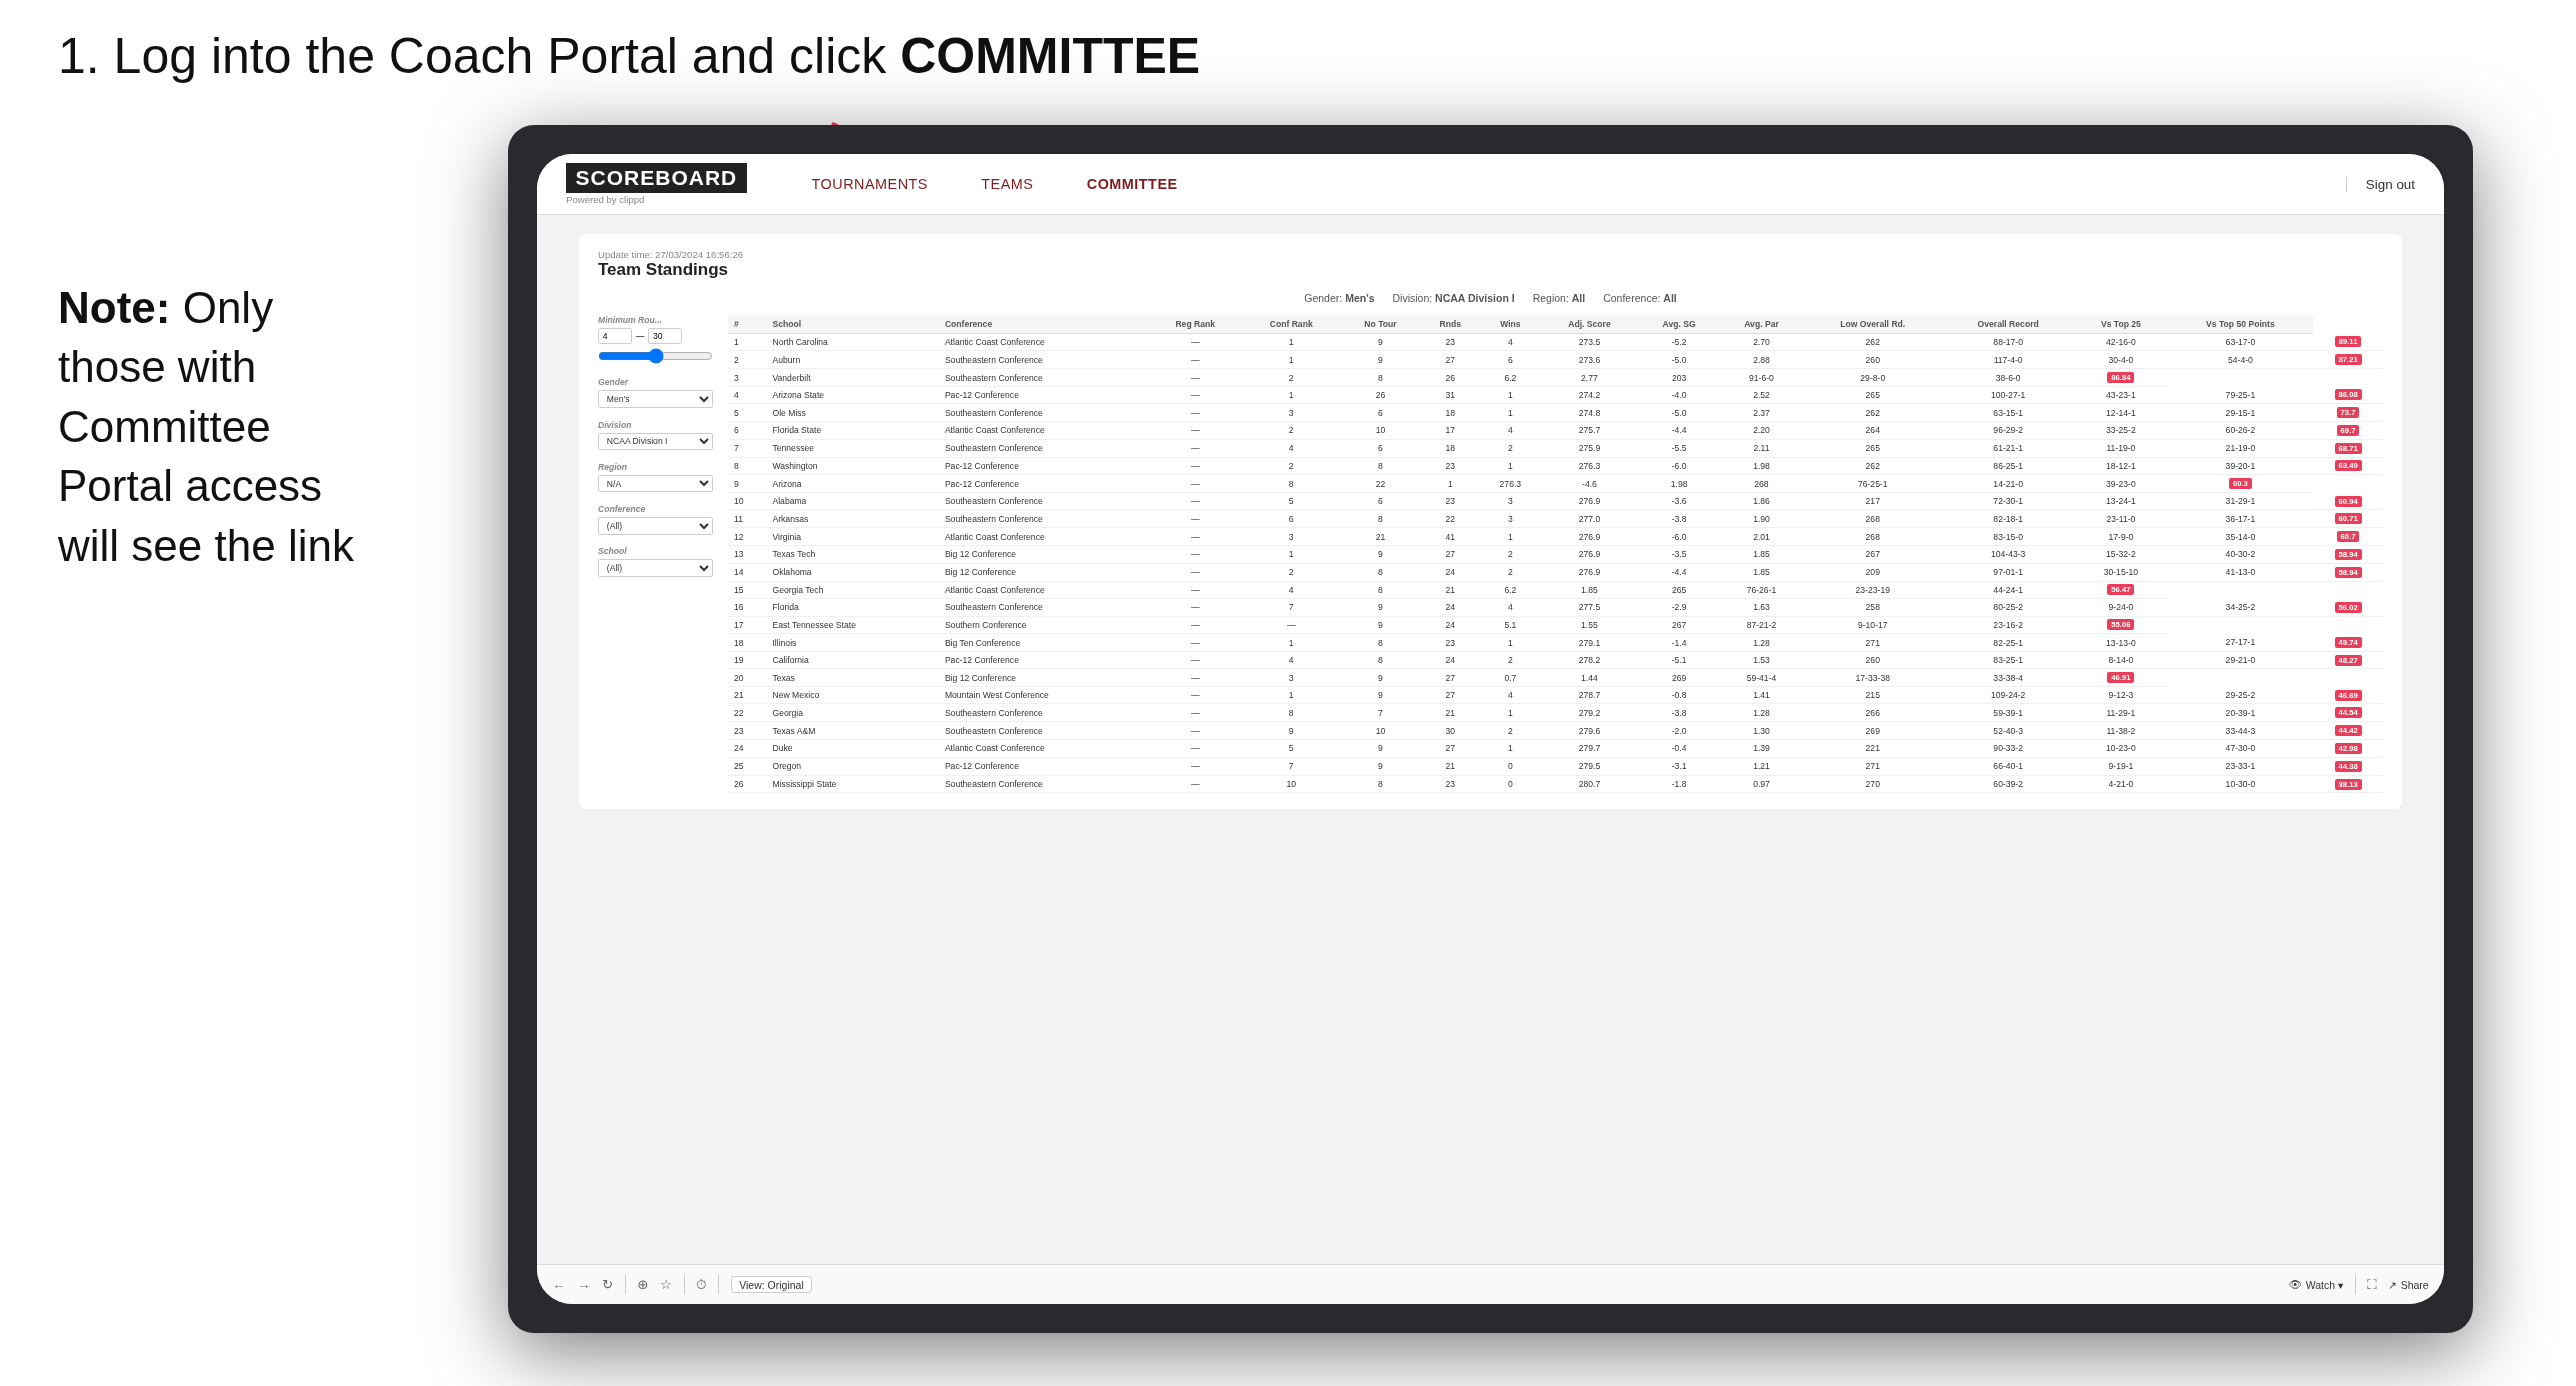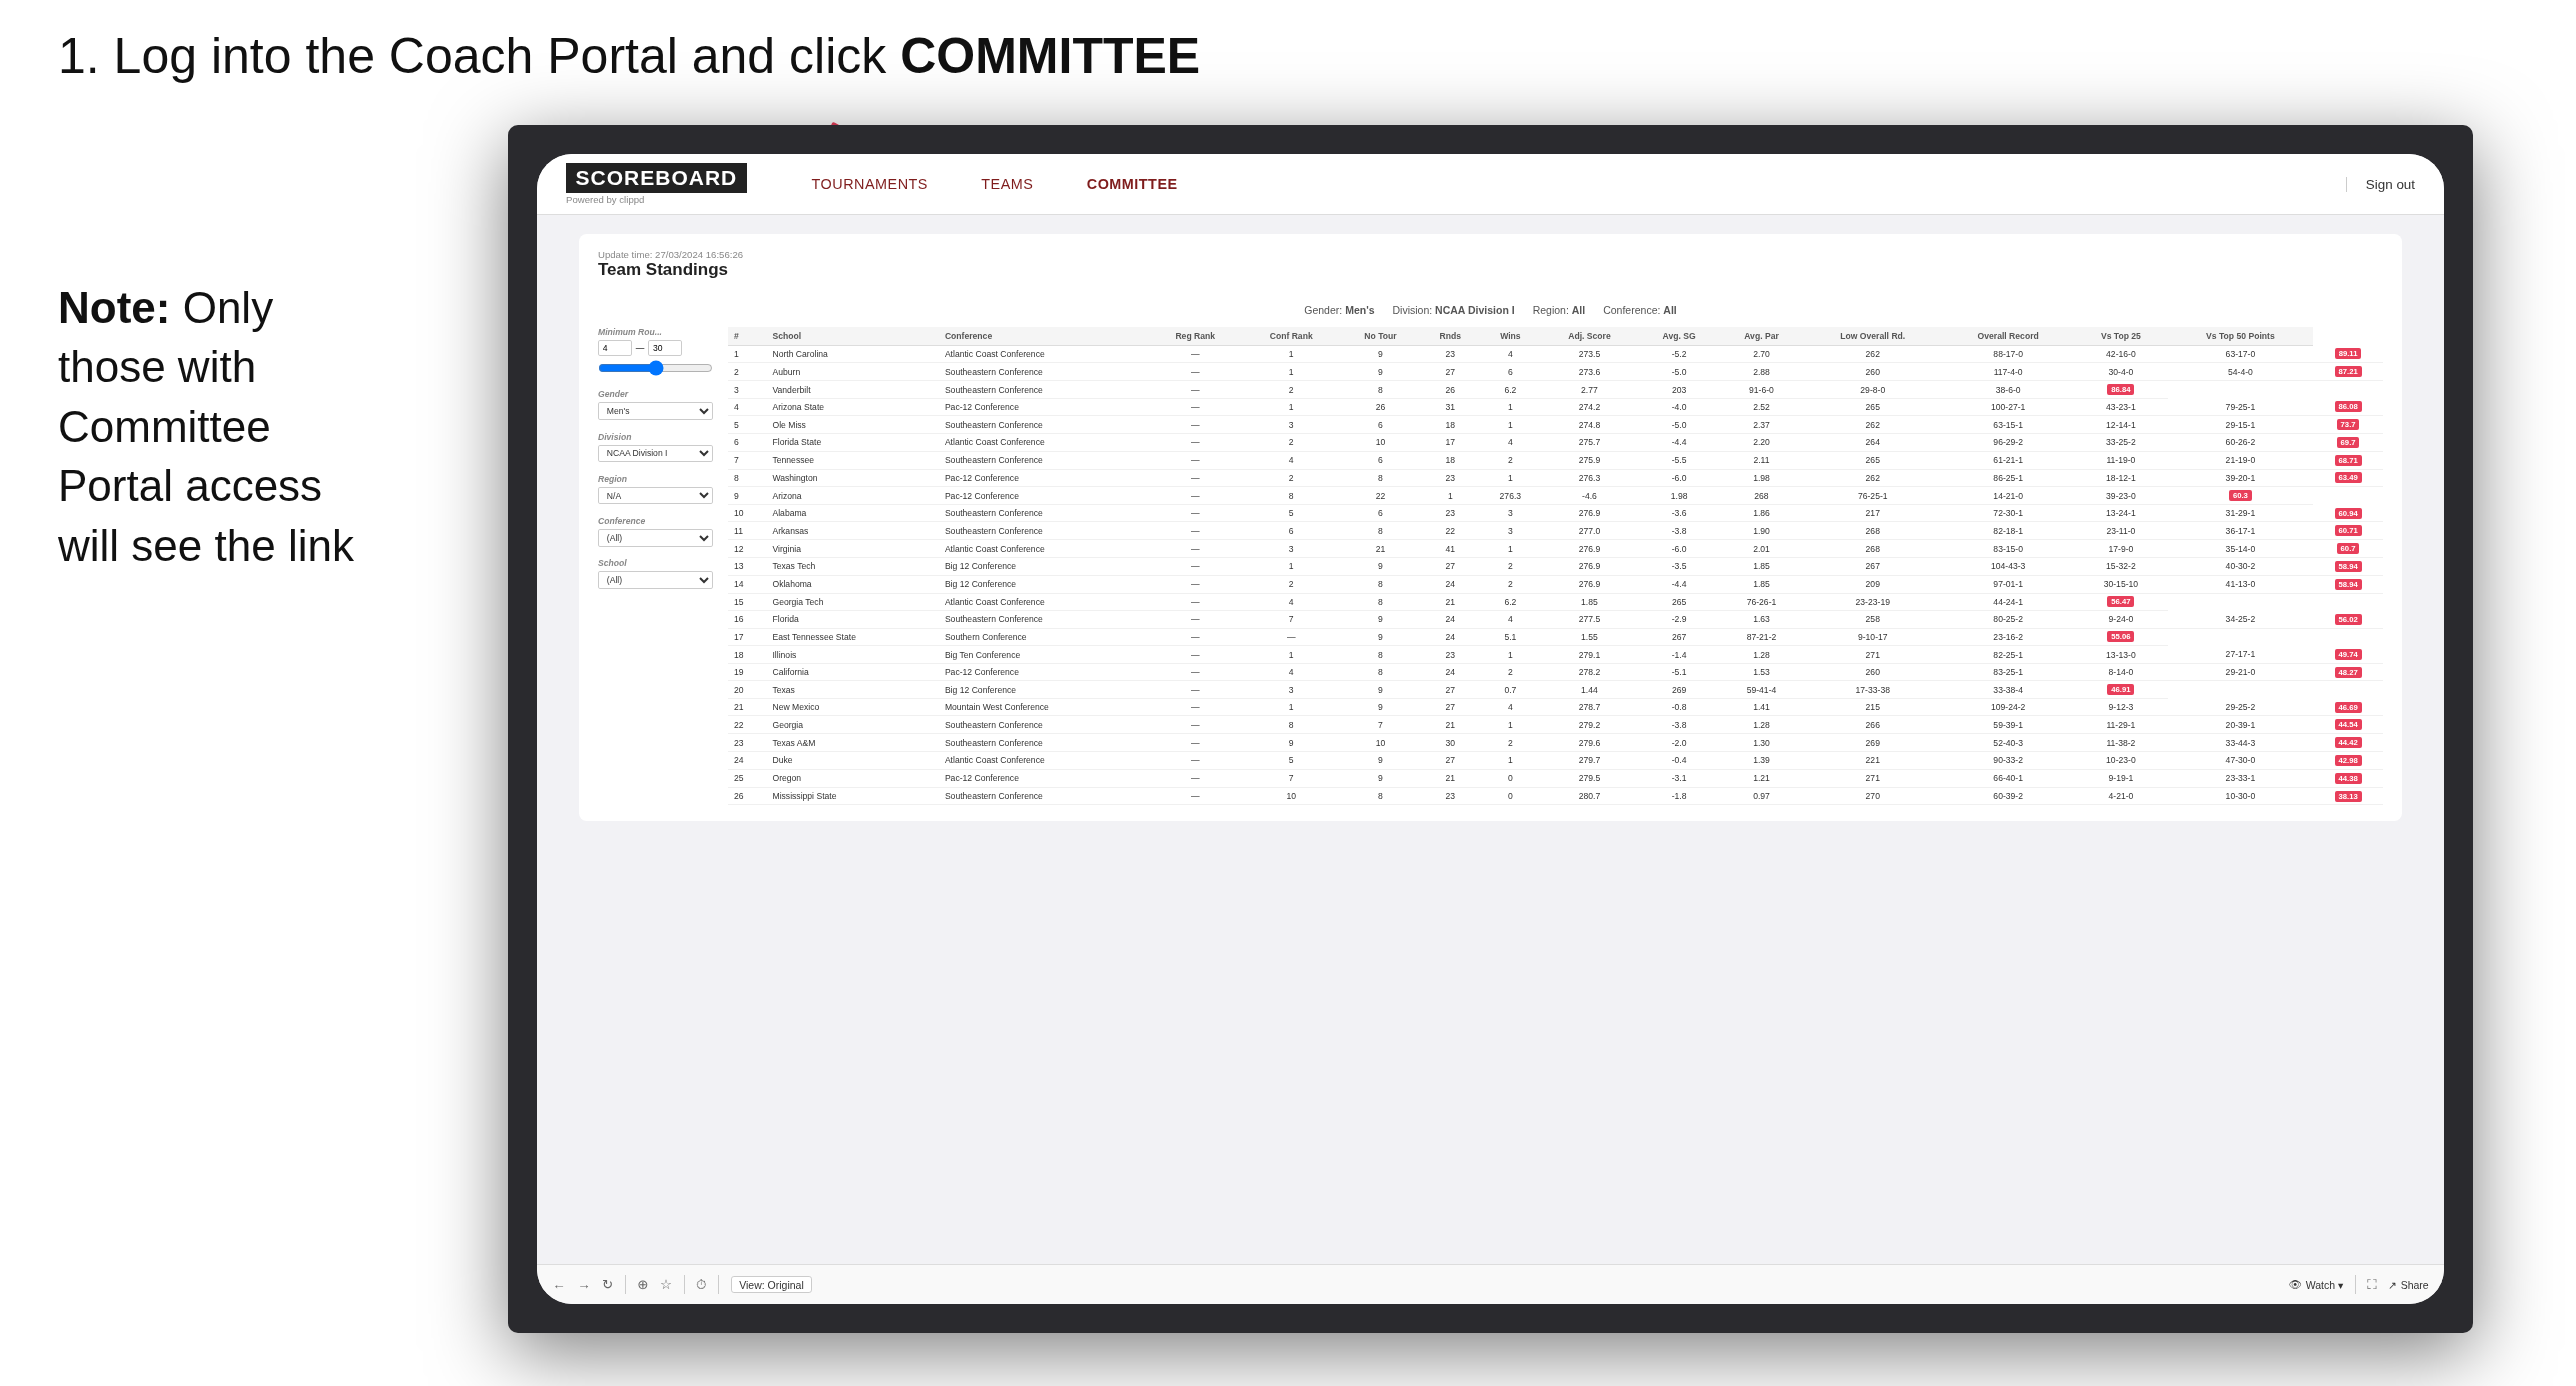--- a/index.html
+++ b/index.html
@@ -50,21 +50,21 @@
     }
 
     
     .tablet-frame {
       position: absolute;
       top: 125px;
       left: 508px;
       width: 1965px;
       height: 1208px;
       background: #2a2a2e;
-      border-radius: 10px;
+      border-radius: 26px;
       padding: 29px;
       box-shadow: 0 19px 77px rgba(0,0,0,0.5);
     }
 
     .tablet-screen {
       width: 100%;
       height: 100%;
       background: #e8e8ec;
       border-radius: 35px;
       overflow: hidden;
@@ -170,21 +170,21 @@
       background: #ffffff;
       border-radius: 7.7px;
       padding: 15.3px 19px;
       font-size: 10.5px;
     }
 
     .standings-title {
       font-size: 17px;
       font-weight: 700;
       color: #222;
-      margin-bottom: 16px;
+      margin-bottom: 4px;
     }
 
     .update-time {
       font-size: 9.6px;
       color: #888;
     }
 
     .filters-row {
       display: flex;
       gap: 18px;

